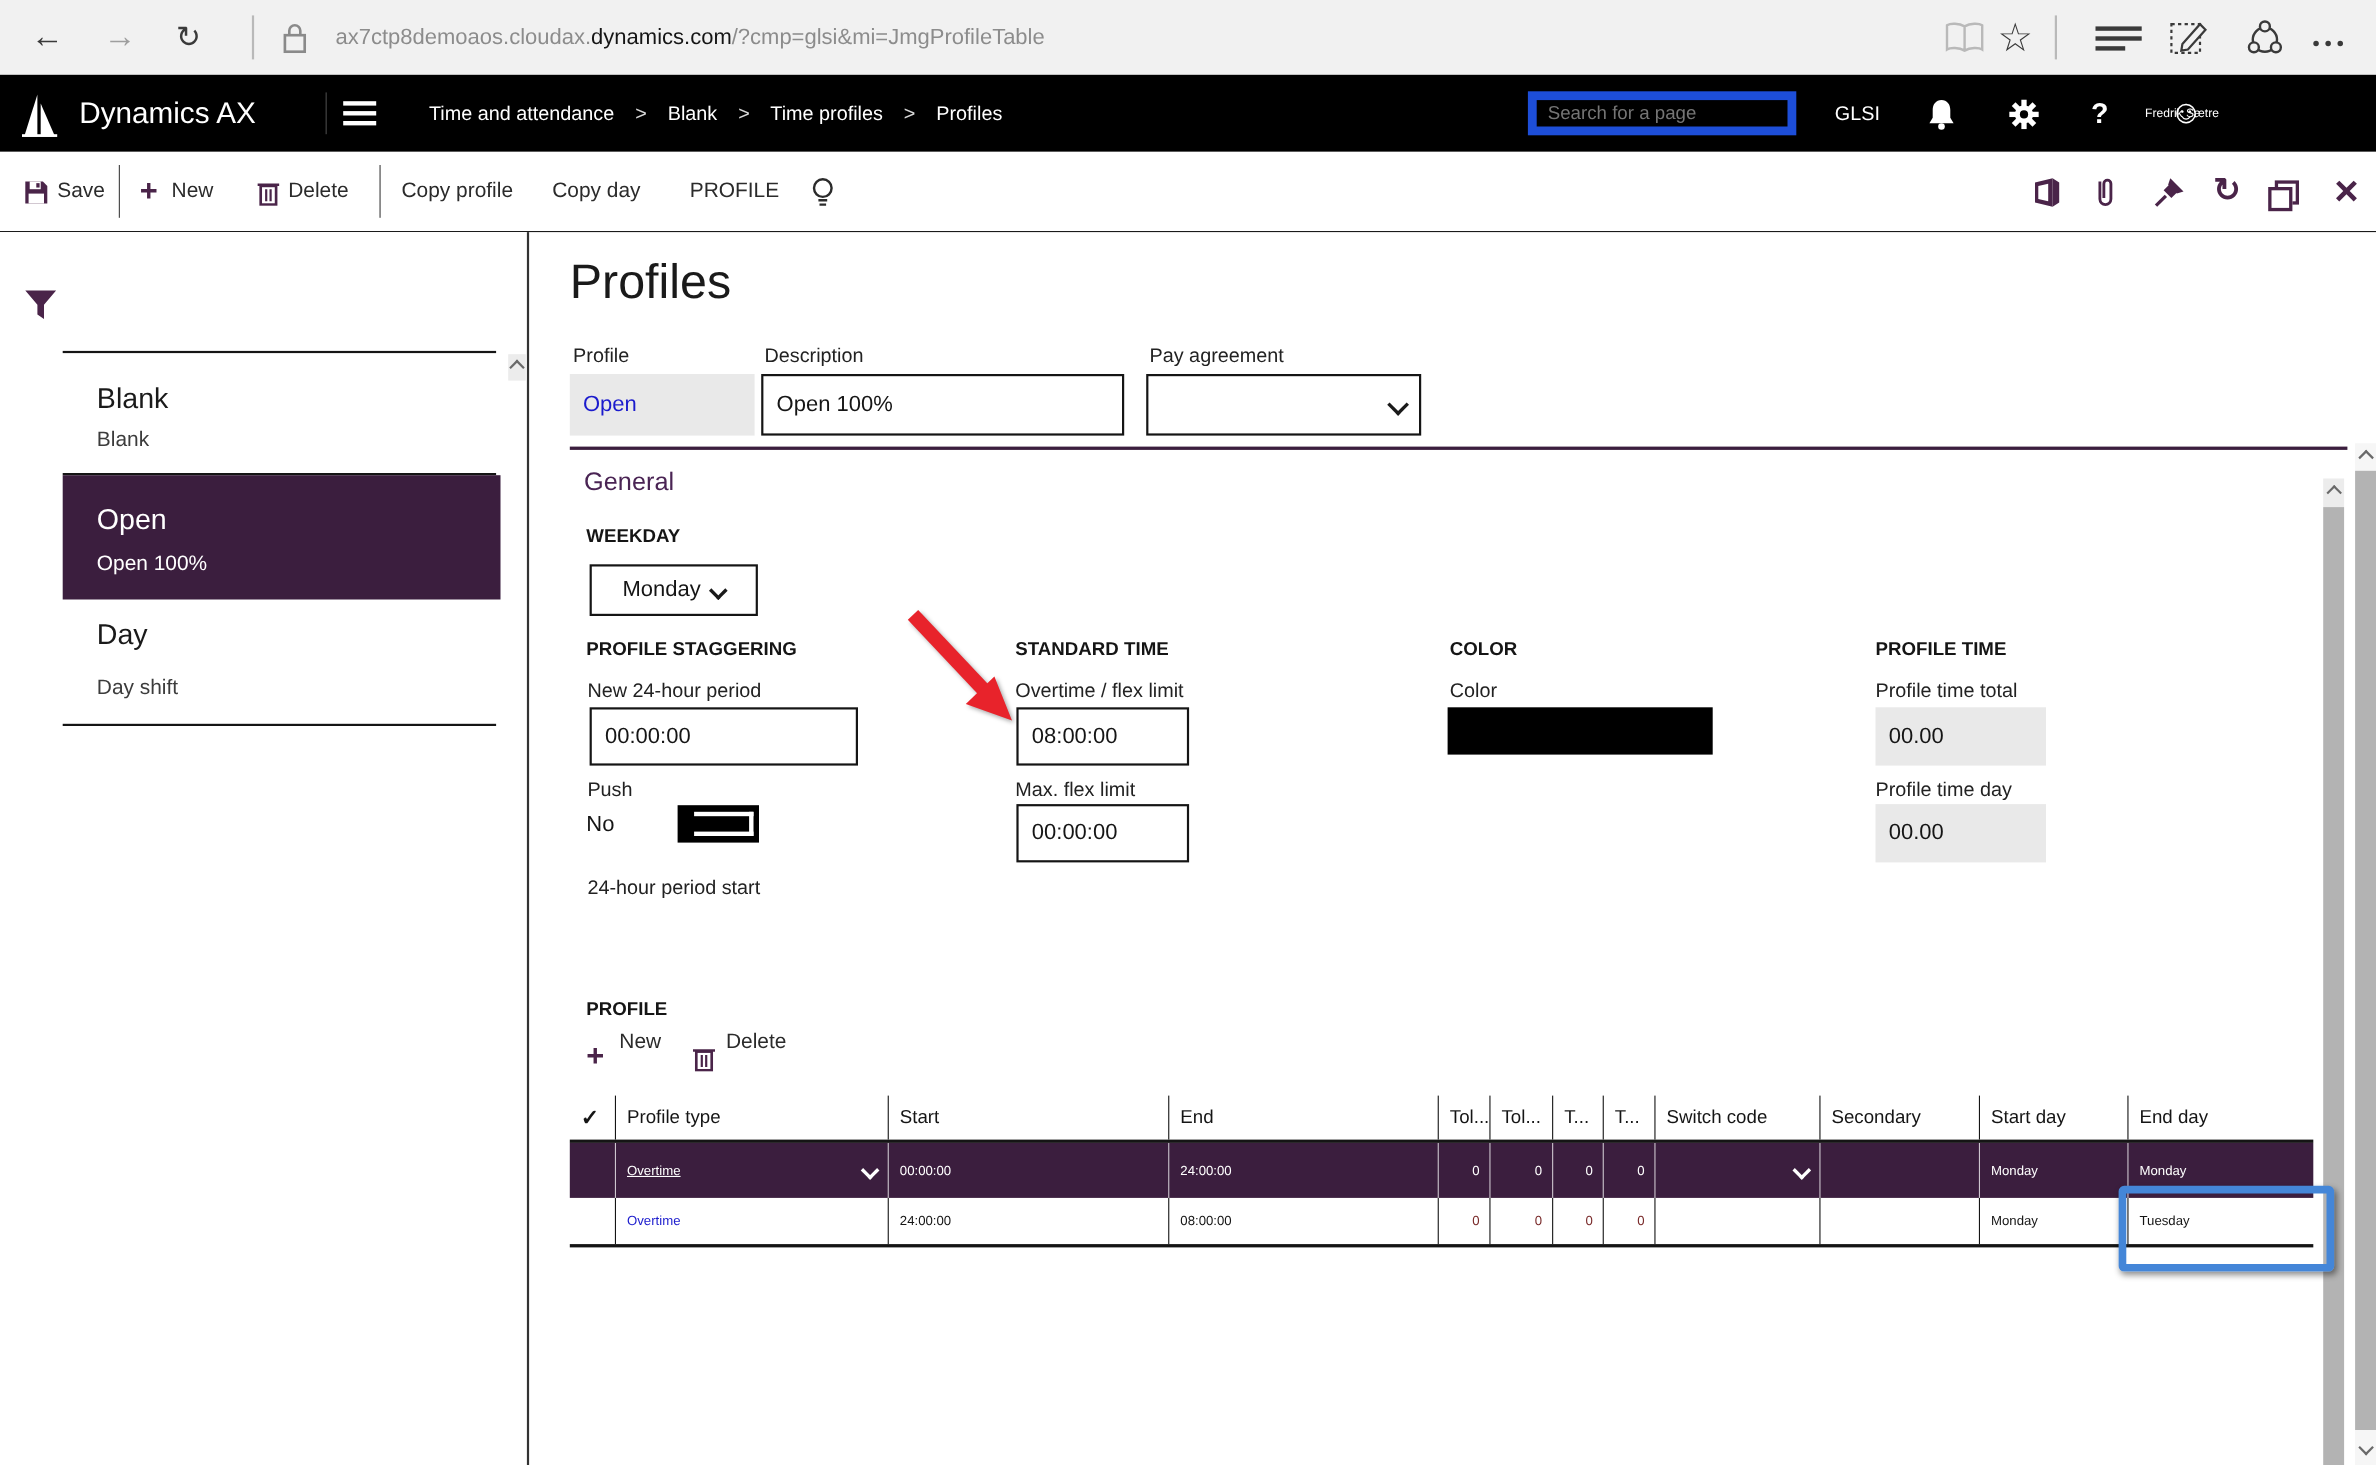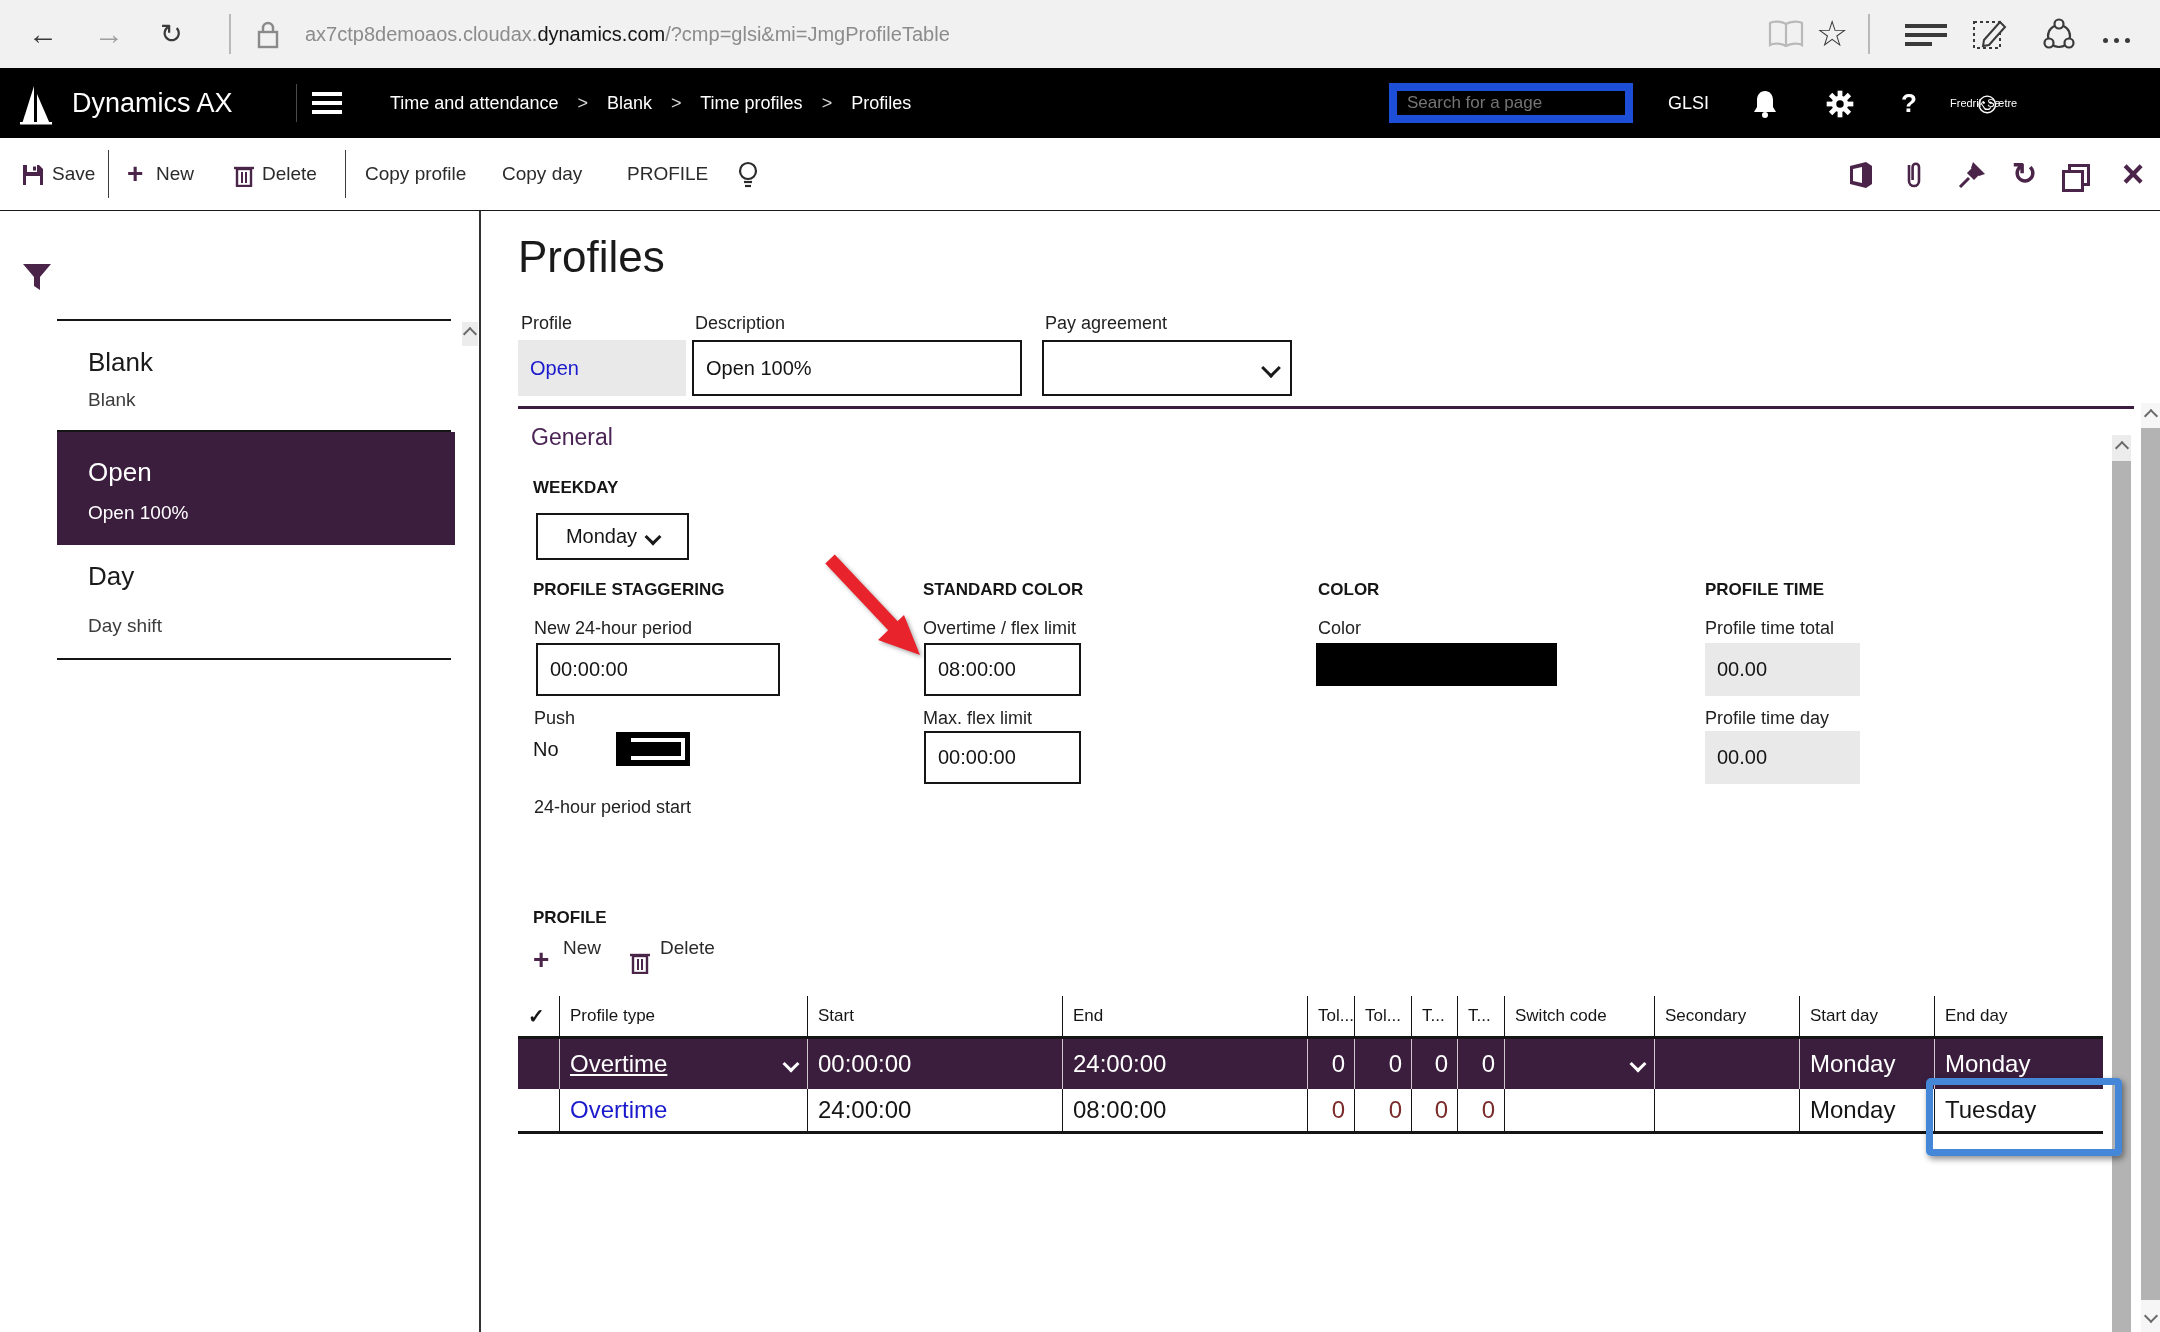--- a/index.html
+++ b/index.html
@@ -35,21 +35,21 @@
   .ro{background:#e9e9e9;border:none}
   .chev{display:inline-block;width:11px;height:11px;border-right:3px solid #1a1a1a;
         border-bottom:3px solid #1a1a1a;transform:rotate(45deg);margin-left:auto}
   .chev.up{transform:rotate(225deg)}
   .chev.w{border-color:#fff}
   .chev.g{border-color:#6a6a6a;width:8px;height:8px;border-width:2px}
   .link{color:#1b1bcd}
   
   #grid{left:518px;top:996px;width:1585px}
   .grow{display:flex}
-  .gcell{box-sizing:border-box;font-size:24px;padding-left:10px;display:flex;align-items:center;
+  .gcell{box-sizing:border-box;font-size:12px;padding-left:10px;display:flex;align-items:center;
          border-right:1px solid #151515;overflow:hidden;white-space:nowrap}
   .ghead .gcell{font-size:17px;border-right:1px solid #151515}
   .grow .gcell:last-child{border-right:none}
   .rsel{background:#3b1e3e;color:#fff}
   .rsel .gcell{border-right:1px solid rgba(255,255,255,.75)}
   .num{justify-content:flex-end;padding-right:9px;padding-left:0}
   .rplain .num{color:#7a2b2b}
   .c0{width:42px}.c1{width:248px}.c2{width:255px}.c3{width:245px}.c4{width:47px}.c5{width:57px}
   .c6{width:46px}.c7{width:47px}.c8{width:150px}.c9{width:145px}.c10{width:135px}.c11{width:168px}
   
@@ -243,21 +243,21 @@
   <div class="abs" style="left:518px;top:406px;width:1616px;height:3px;background:#3b1e3e"></div>
   <div class="abs" style="left:531px;top:424px;font-size:23px;color:#4a2454">General</div>
 
   <div class="abs grp" style="left:533px;top:478px">WEEKDAY</div>
   <div class="abs inp" style="left:536px;top:513px;width:153px;height:47px;justify-content:center">
     <span>Monday</span>
     <span class="chev" style="margin-left:10px;width:9px;height:9px"></span>
   </div>
 
   <div class="abs grp" style="left:533px;top:580px">PROFILE STAGGERING</div>
-  <div class="abs grp" style="left:923px;top:580px">STANDARD COLOR</div>
+  <div class="abs grp" style="left:923px;top:580px">STANDARD TIME</div>
   <div class="abs grp" style="left:1318px;top:580px">COLOR</div>
   <div class="abs grp" style="left:1705px;top:580px">PROFILE TIME</div>
 
   <div class="abs lbl" style="left:534px;top:618px">New 24-hour period</div>
   <input class="abs inp" style="left: 536px; top: 643px; width: 244px; height: 53px;" value="00:00:00">
 
   <div class="abs lbl" style="left:923px;top:618px">Overtime / flex limit</div>
   <input class="abs inp" style="left: 924px; top: 643px; width: 157px; height: 53px;" value="08:00:00">
 
   <div class="abs lbl" style="left:1318px;top:618px">Color</div>

